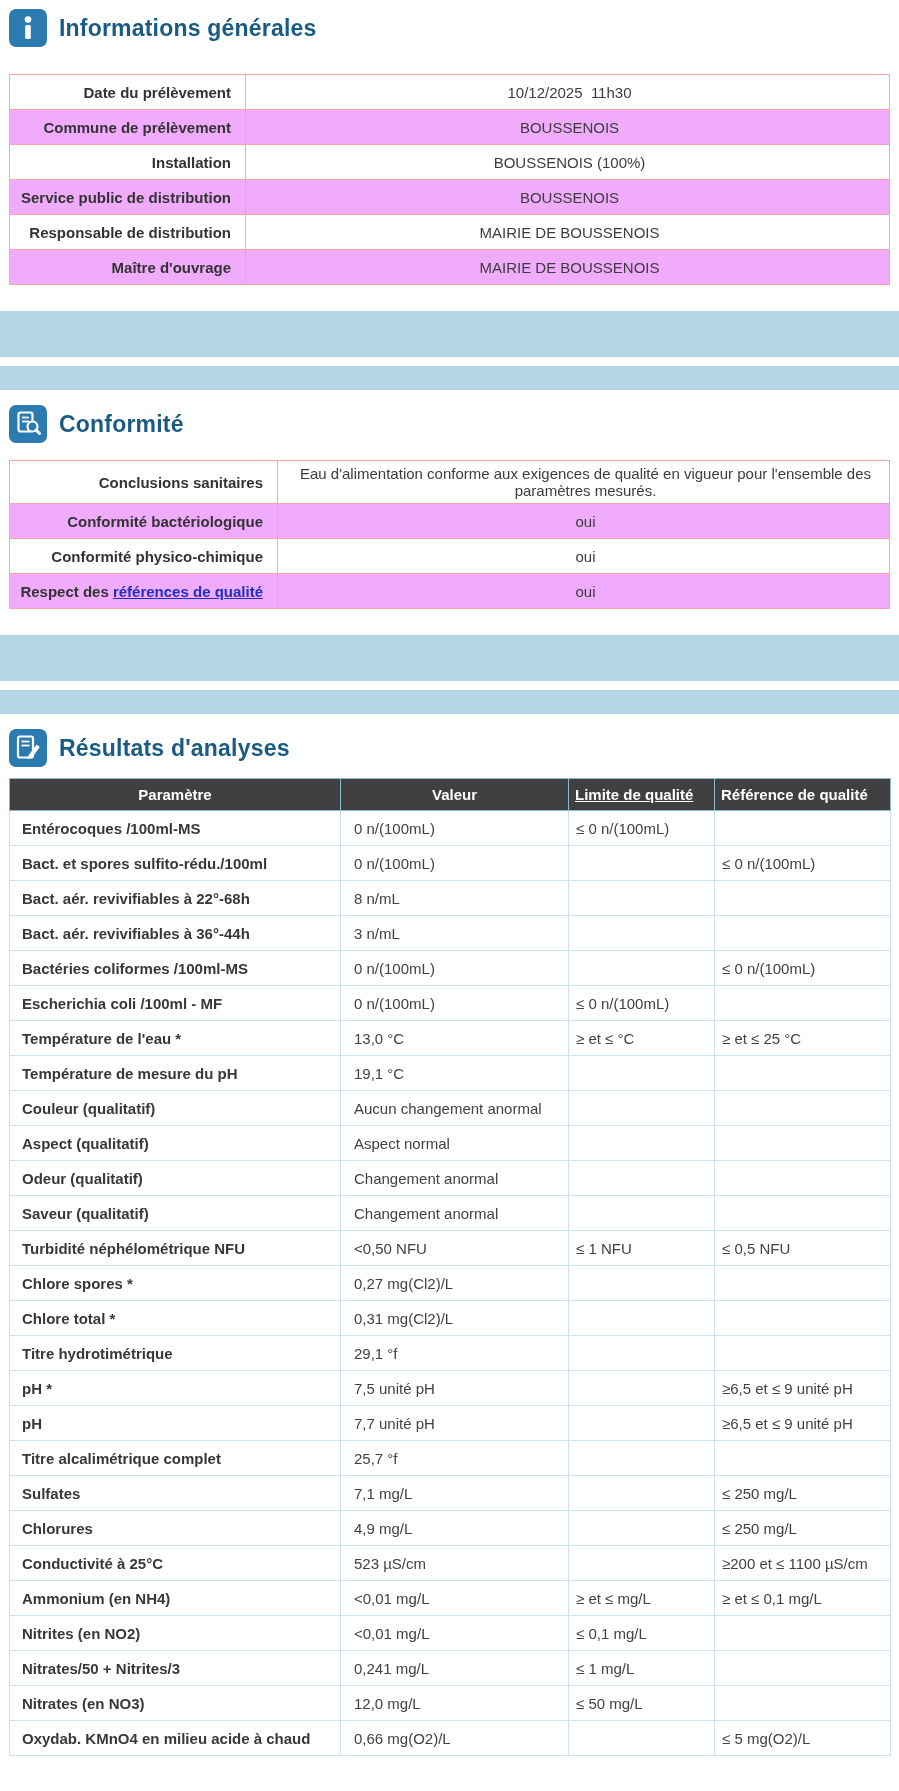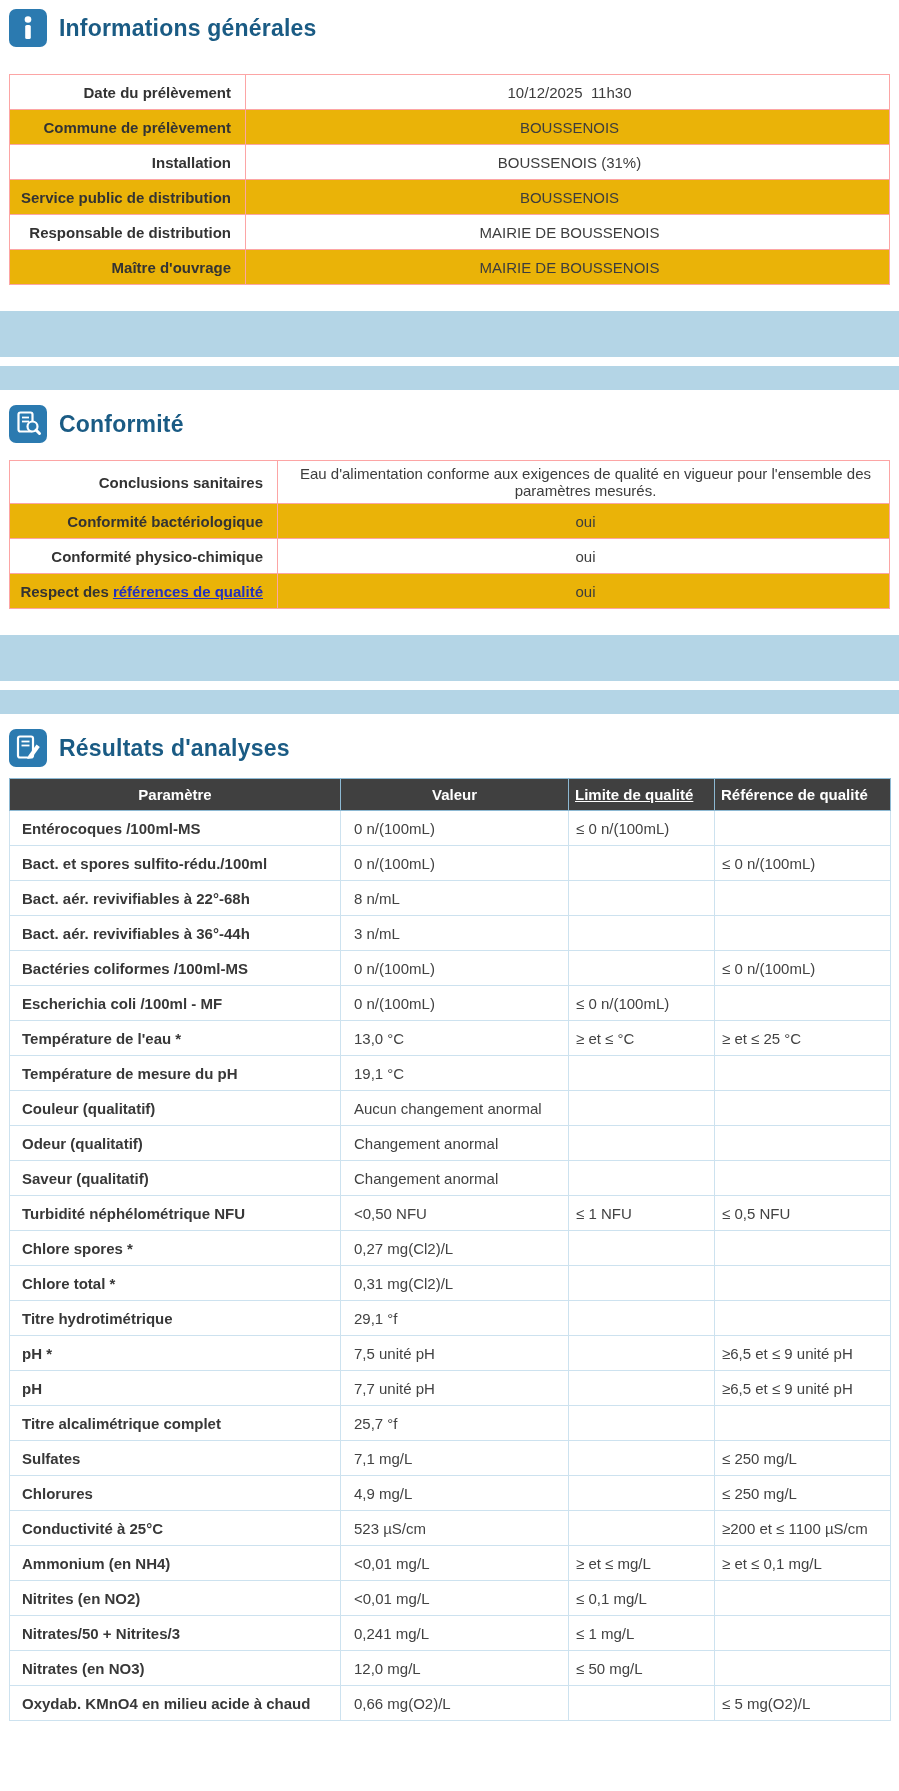--- a/index.html
+++ b/index.html
@@ -39,21 +39,21 @@
     padding: 4px 14px 4px 4px;
   }
   .gen-table .label-cell { width: 236px; }
   .conf-table .label-cell { width: 268px; }
   .kv-table .value-cell {
     text-align: center;
     color: #3d3d3d;
     padding: 4px 10px 4px 14px;
     white-space: pre-wrap;
   }
-  tr.alt { background: #eab308; padding-left: 30px; }
+  tr.alt { background: #f0abfc; padding-left: 30px; }
 
   a.ref-link { color: #2230c0; text-decoration: underline; font-weight: bold; }
 
   
   .results-table { width: 881px; margin: 8px 9px 0; font-size: 15px; }
   .results-table th {
     background: #404040;
     color: #ffffff;
     font-weight: bold;
     height: 32px;
@@ -93,21 +93,21 @@
         <tr>
           <td class="label-cell">Date du prélèvement</td>
           <td class="value-cell">10/12/2025  11h30</td>
         </tr>
         <tr class="alt">
           <td class="label-cell">Commune de prélèvement</td>
           <td class="value-cell">BOUSSENOIS</td>
         </tr>
         <tr>
           <td class="label-cell">Installation</td>
-          <td class="value-cell">BOUSSENOIS (31%)</td>
+          <td class="value-cell">BOUSSENOIS (100%)</td>
         </tr>
         <tr class="alt">
           <td class="label-cell">Service public de distribution</td>
           <td class="value-cell">BOUSSENOIS</td>
         </tr>
         <tr>
           <td class="label-cell">Responsable de distribution</td>
           <td class="value-cell">MAIRIE DE BOUSSENOIS</td>
         </tr>
         <tr class="alt">
@@ -231,20 +231,26 @@
           <td class="val-cell c2"></td>
           <td class="val-cell c3"></td>
         </tr>
         <tr>
           <td class="param-cell">Couleur (qualitatif)</td>
           <td class="val-cell c1">Aucun changement anormal</td>
           <td class="val-cell c2"></td>
           <td class="val-cell c3"></td>
         </tr>
         <tr>
+          <td class="param-cell">Aspect (qualitatif)</td>
+          <td class="val-cell c1">Aspect normal</td>
+          <td class="val-cell c2"></td>
+          <td class="val-cell c3"></td>
+        </tr>
+        <tr>
           <td class="param-cell">Odeur (qualitatif)</td>
           <td class="val-cell c1">Changement anormal</td>
           <td class="val-cell c2"></td>
           <td class="val-cell c3"></td>
         </tr>
         <tr>
           <td class="param-cell">Saveur (qualitatif)</td>
           <td class="val-cell c1">Changement anormal</td>
           <td class="val-cell c2"></td>
           <td class="val-cell c3"></td>

